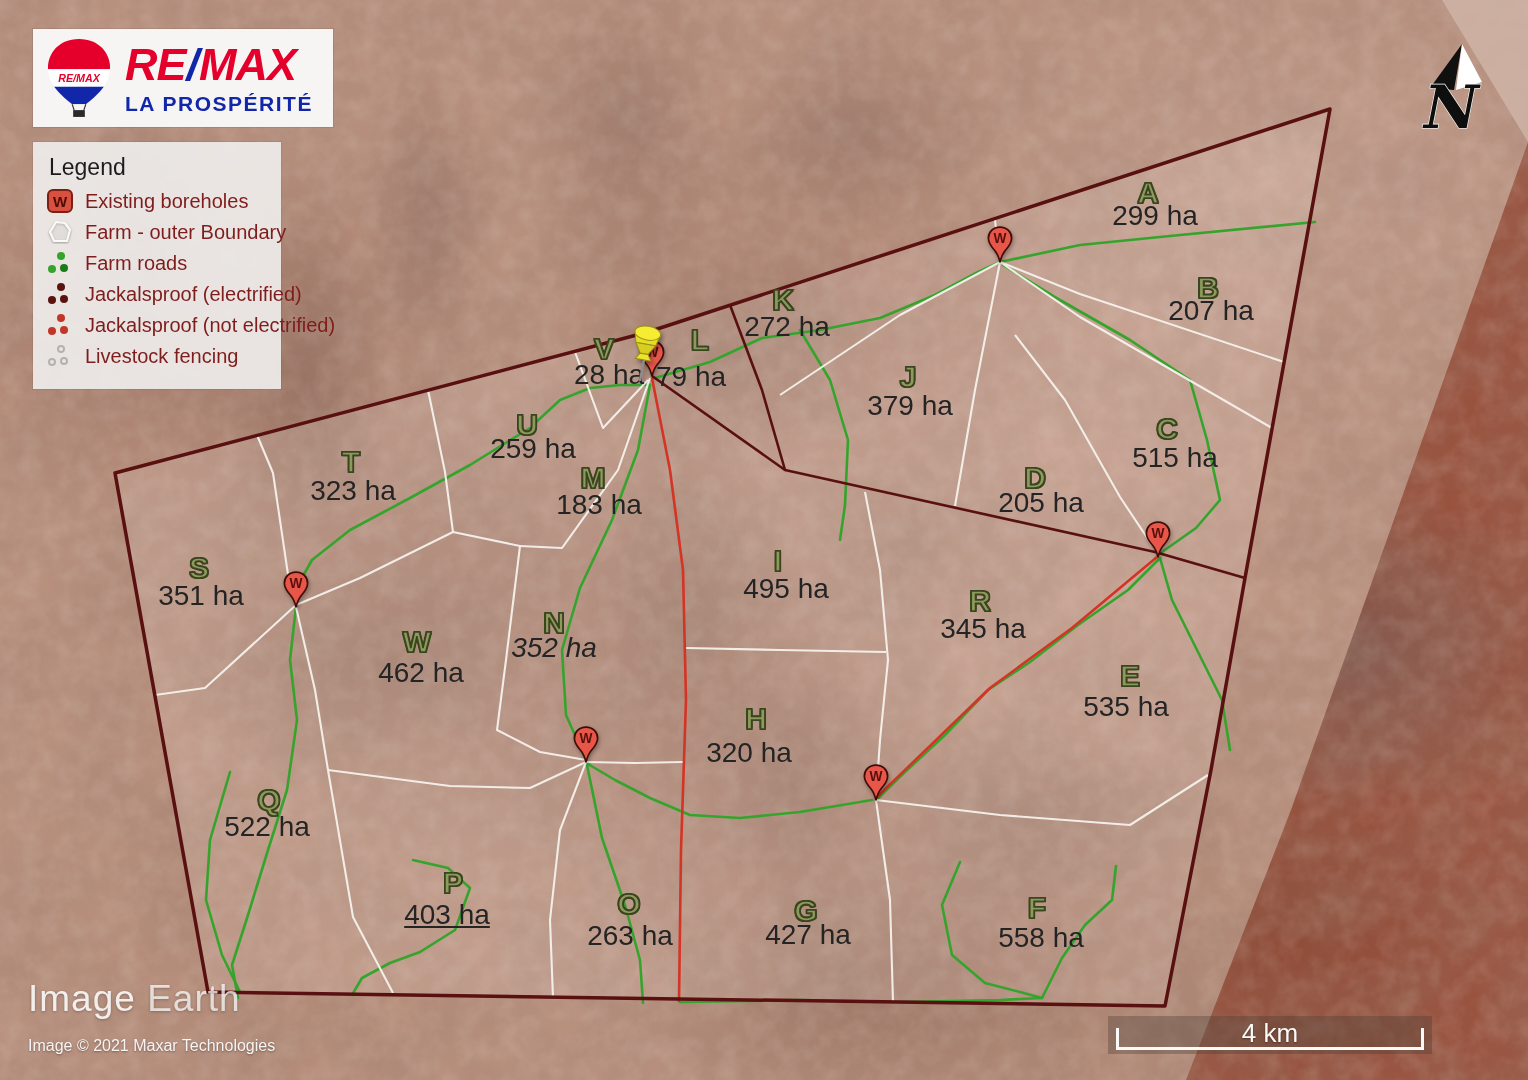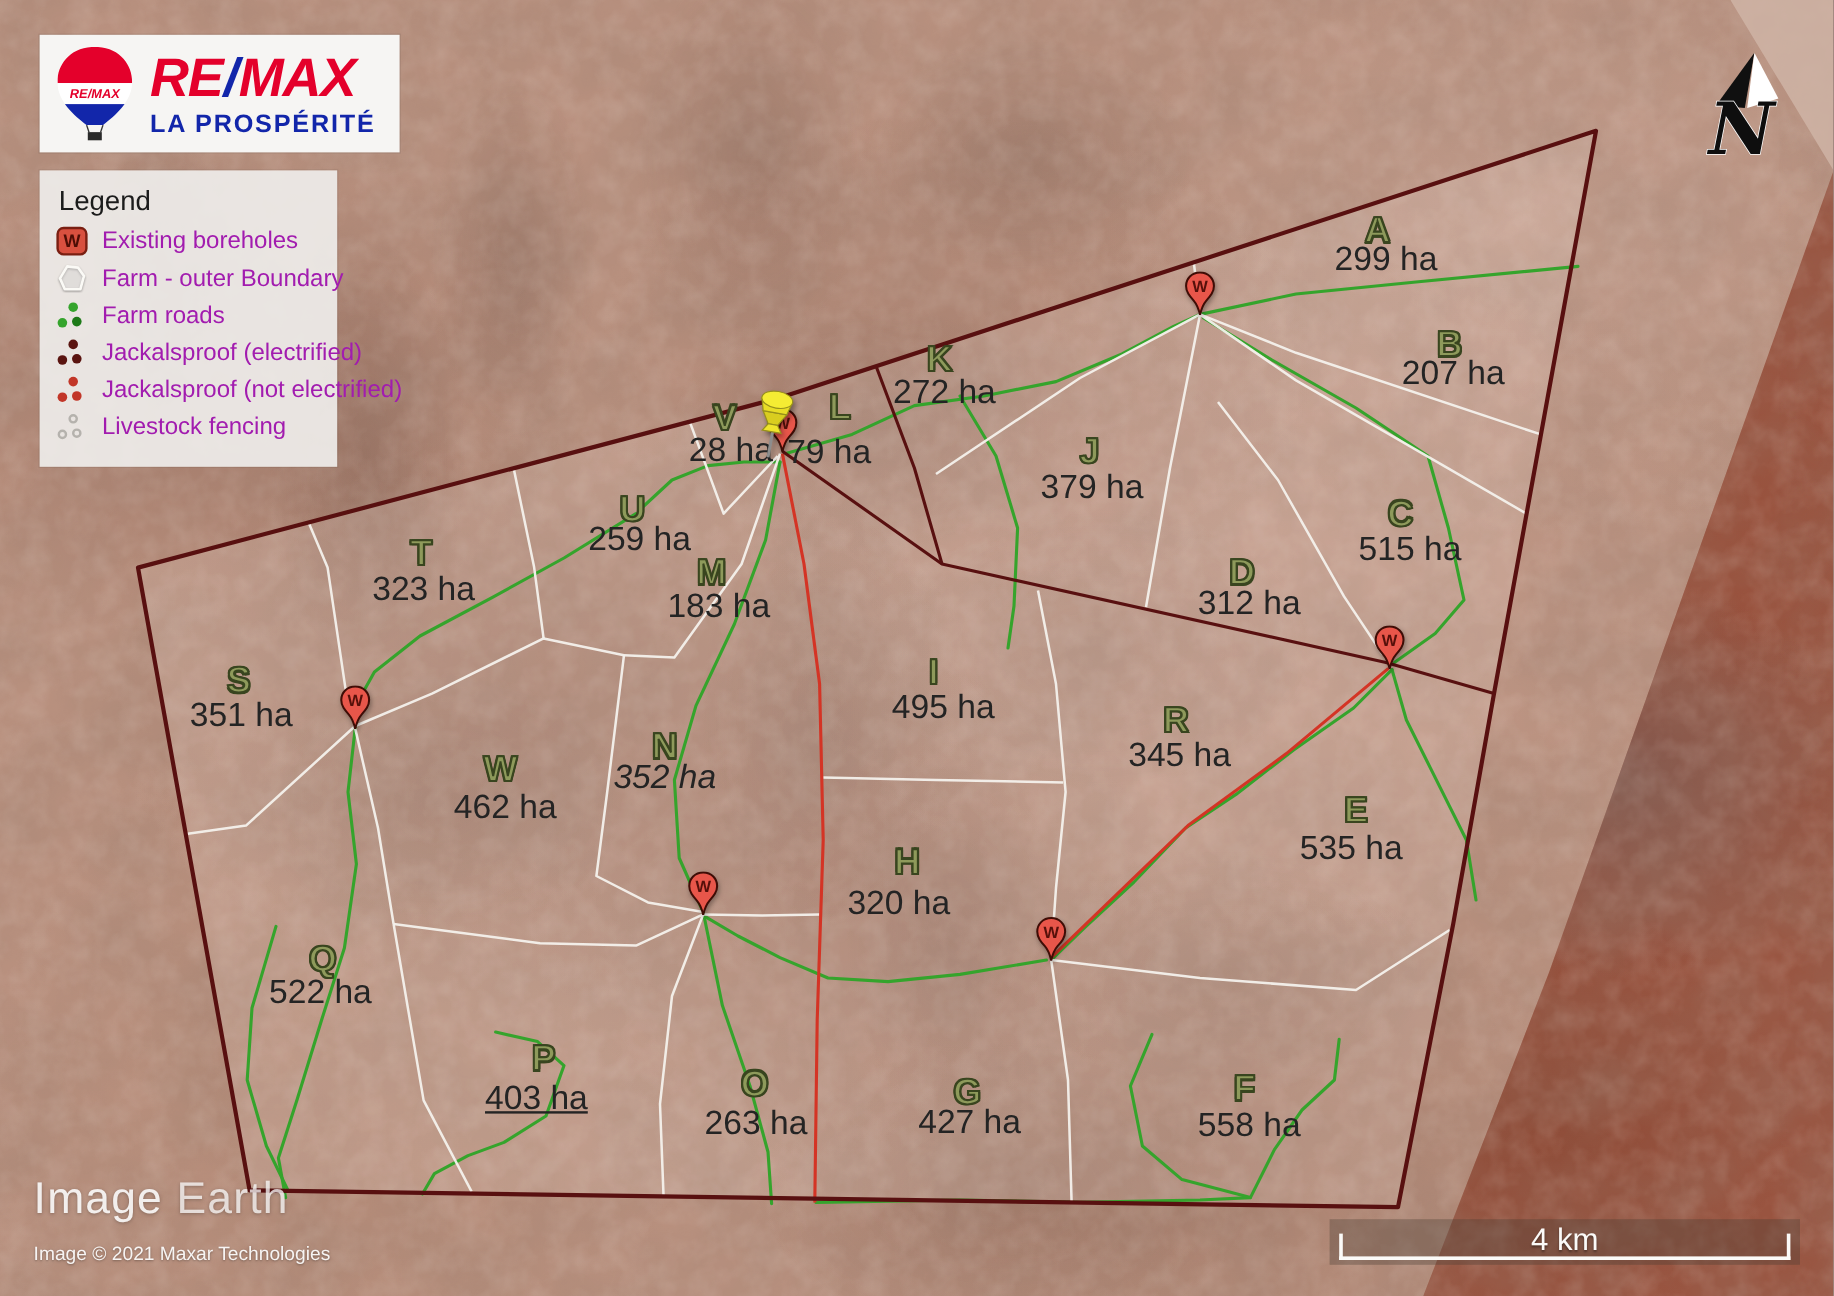--- a/index.html
+++ b/index.html
@@ -83,29 +83,29 @@
   .licon.boundary-icon svg{position:absolute;inset:0;}
   .licon i{position:absolute;width:8px;height:8px;border-radius:50%;}
   .licon i:nth-child(1){top:1px;left:10px;}
   .licon i:nth-child(2){bottom:2px;left:1px;}
   .licon i:nth-child(3){bottom:3px;left:13px;}
   .farm-roads-icon i{background:var(--c-road-green,#35a42c);}
   .farm-roads-icon i:nth-child(3){background:#1d7a18;}
   .jackalsproof-electrified-icon i{background:#5a1410;}
   .jackalsproof-icon i{background:#c23628;}
   .livestock-fencing-icon i{background:transparent;border:2px solid #b5b2ad;}
-  .llabel{font-size:20px;color:#a21caf;white-space:nowrap;}
+  .llabel{font-size:20px;color:#7f1d1d;white-space:nowrap;}
 
   
   .north{position:absolute;left:1416px;top:40px;width:80px;height:100px;}
   .north-n{font-family:"DejaVu Serif",serif;font-style:italic;font-weight:700;
     font-size:60px;fill:#0e0e0e;stroke:#ffffff;stroke-width:1.2;paint-order:stroke;}
 
   
-  .scalebar{position:absolute;left:1108px;top:1016px;width:392px;height:38px;
+  .scalebar{position:absolute;left:1108px;top:1016px;width:324px;height:38px;
     background:rgba(70,58,50,.34);display:flex;align-items:center;justify-content:center;}
   .scalebar .bracket{position:absolute;left:8px;right:8px;bottom:4px;height:22px;
     border-left:3px solid #fbfaf8;border-right:3px solid #fbfaf8;border-bottom:3px solid #fbfaf8;}
   .scalebar .scale-text{position:relative;font-size:26px;color:#fbfaf8;margin-bottom:4px;
     text-shadow:0 1px 2px rgba(0,0,0,.4);}
 
   
   .ge-mark{position:absolute;left:28px;top:978px;font-size:37px;color:rgba(255,255,255,.88);
     letter-spacing:1px;text-shadow:0 1px 3px rgba(0,0,0,.25);}
   .ge-mark .earth{color:rgba(255,255,255,.75);}
@@ -195,21 +195,21 @@
   </svg>
 
   <div id="labels-layer">
       <div class="parcel-letter" style="left: 1148px; top: 193px;">A</div>
       <div class="parcel-area" style="left: 1155px; top: 216px;">299 ha</div>
       <div class="parcel-letter" style="left: 1208px; top: 288px;">B</div>
       <div class="parcel-area" style="left: 1211px; top: 311px;">207 ha</div>
       <div class="parcel-letter" style="left: 1167px; top: 429px;">C</div>
       <div class="parcel-area" style="left: 1175px; top: 458px;">515 ha</div>
       <div class="parcel-letter" style="left: 1035px; top: 478px;">D</div>
-      <div class="parcel-area" style="left: 1041px; top: 503px;">312 ha</div>
+      <div class="parcel-area" style="left: 1041px; top: 503px;">205 ha</div>
       <div class="parcel-letter" style="left: 1130px; top: 676px;">E</div>
       <div class="parcel-area" style="left: 1126px; top: 707px;">535 ha</div>
       <div class="parcel-letter" style="left: 1037px; top: 908px;">F</div>
       <div class="parcel-area" style="left: 1041px; top: 938px;">558 ha</div>
       <div class="parcel-letter" style="left: 806px; top: 911px;">G</div>
       <div class="parcel-area" style="left: 808px; top: 935px;">427 ha</div>
       <div class="parcel-letter" style="left: 756px; top: 719px;">H</div>
       <div class="parcel-area" style="left: 749px; top: 753px;">320 ha</div>
       <div class="parcel-letter" style="left: 778px; top: 561px;">I</div>
       <div class="parcel-area" style="left: 786px; top: 589px;">495 ha</div>

